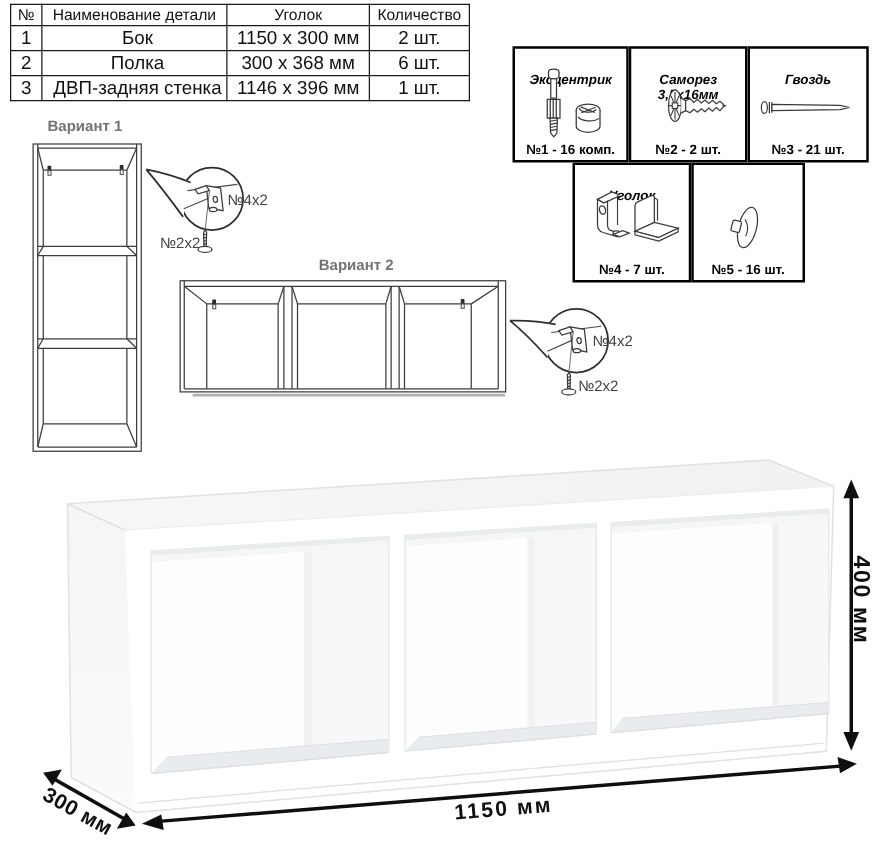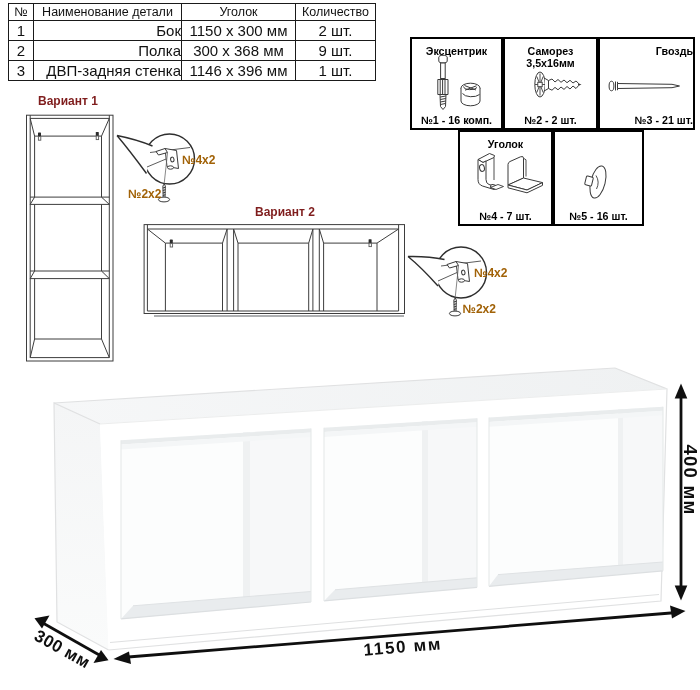--- a/index.html
+++ b/index.html
@@ -3,26 +3,26 @@
 <meta charset="utf-8">
 <style>
   html,body{margin:0;padding:0;background:#fff;}
   body{width:700px;height:690px;position:relative;overflow:hidden;
        font-family:"Liberation Sans", sans-serif;color:#000;}
   .abs{position:absolute;}
   table.parts{border-collapse:collapse;position:absolute;left:8px;top:3px;}
   table.parts td{border:1px solid #1a1a1a;padding:0;margin:0;text-align:center;
       font-size:15px;height:19px;color:#111;}
   table.parts tr.hdr td{font-size:12.5px;height:16px;}
-  table.parts td.nm{text-align:right;padding-left:5px;}
+  table.parts td.nm{text-align:center;padding-left:5px;}
   .hw{position:absolute;border:2px solid #000;background:#fff;text-align:center;}
-  .hw .t{font-weight:bold;font-size:10.7px;line-height:11.5px;margin-top:7px;}
+  .hw .t{font-weight:bold;font-size:10.7px;line-height:11.5px;margin-top:20px;font-style:italic;}
   .hw .b{font-weight:bold;font-size:10.7px;position:absolute;bottom:2px;left:0;right:0;white-space:nowrap;}
-  .vlabel{position:absolute;font-weight:bold;font-size:12px;color:#7f1d1d;}
-  .clbl{position:absolute;font-weight:bold;font-size:12px;color:#a16207;}
+  .vlabel{position:absolute;font-weight:bold;font-size:12px;color:#737373;}
+  .clbl{position:absolute;font-weight:normal;font-size:12px;color:#404040;}
 </style>
 </head>
 <body>
 
 <table class="parts">
   <tbody>
       <tr class="hdr">
     <td style="width:24px">№</td>
     <td style="width:147px">Наименование детали</td>
     <td style="width:113px">Уголок</td>
@@ -31,40 +31,40 @@
   <tr>
         <td>1</td>
         <td class="nm">Бок</td>
         <td>1150 х 300 мм</td>
         <td>2 шт.</td>
       </tr>
   <tr>
         <td>2</td>
         <td class="nm">Полка</td>
         <td>300 х 368 мм</td>
-        <td>9 шт.</td>
+        <td>6 шт.</td>
       </tr>
   <tr>
         <td>3</td>
         <td class="nm">ДВП-задняя стенка</td>
         <td>1146 х 396 мм</td>
         <td>1 шт.</td>
       </tr>
 </tbody>
   </table>
 
 <div class="hw" style="left:410px;top:37px;width:89px;height:89px;">
   <div class="t">Эксцентрик</div>
   <div class="b">№1 - 16 комп.</div>
 </div>
 <div class="hw" style="left:503px;top:37px;width:91px;height:89px;">
   <div class="t">Саморез<br>3,5х16мм</div>
   <div class="b">№2 - 2 шт.</div>
 </div>
-<div class="hw" style="left:598px;top:37px;width:93px;height:89px;text-align:right;">
+<div class="hw" style="left:598px;top:37px;width:93px;height:89px;">
   <div class="t">Гвоздь</div>
   <div class="b">№3 - 21 шт.</div>
 </div>
 <div class="hw" style="left:458px;top:130px;width:91px;height:92px;">
   <div class="t">Уголок</div>
   <div class="b">№4 - 7 шт.</div>
 </div>
 <div class="hw" style="left:553px;top:130px;width:87px;height:92px;">
   <div class="b">№5 - 16 шт.</div>
 </div>

